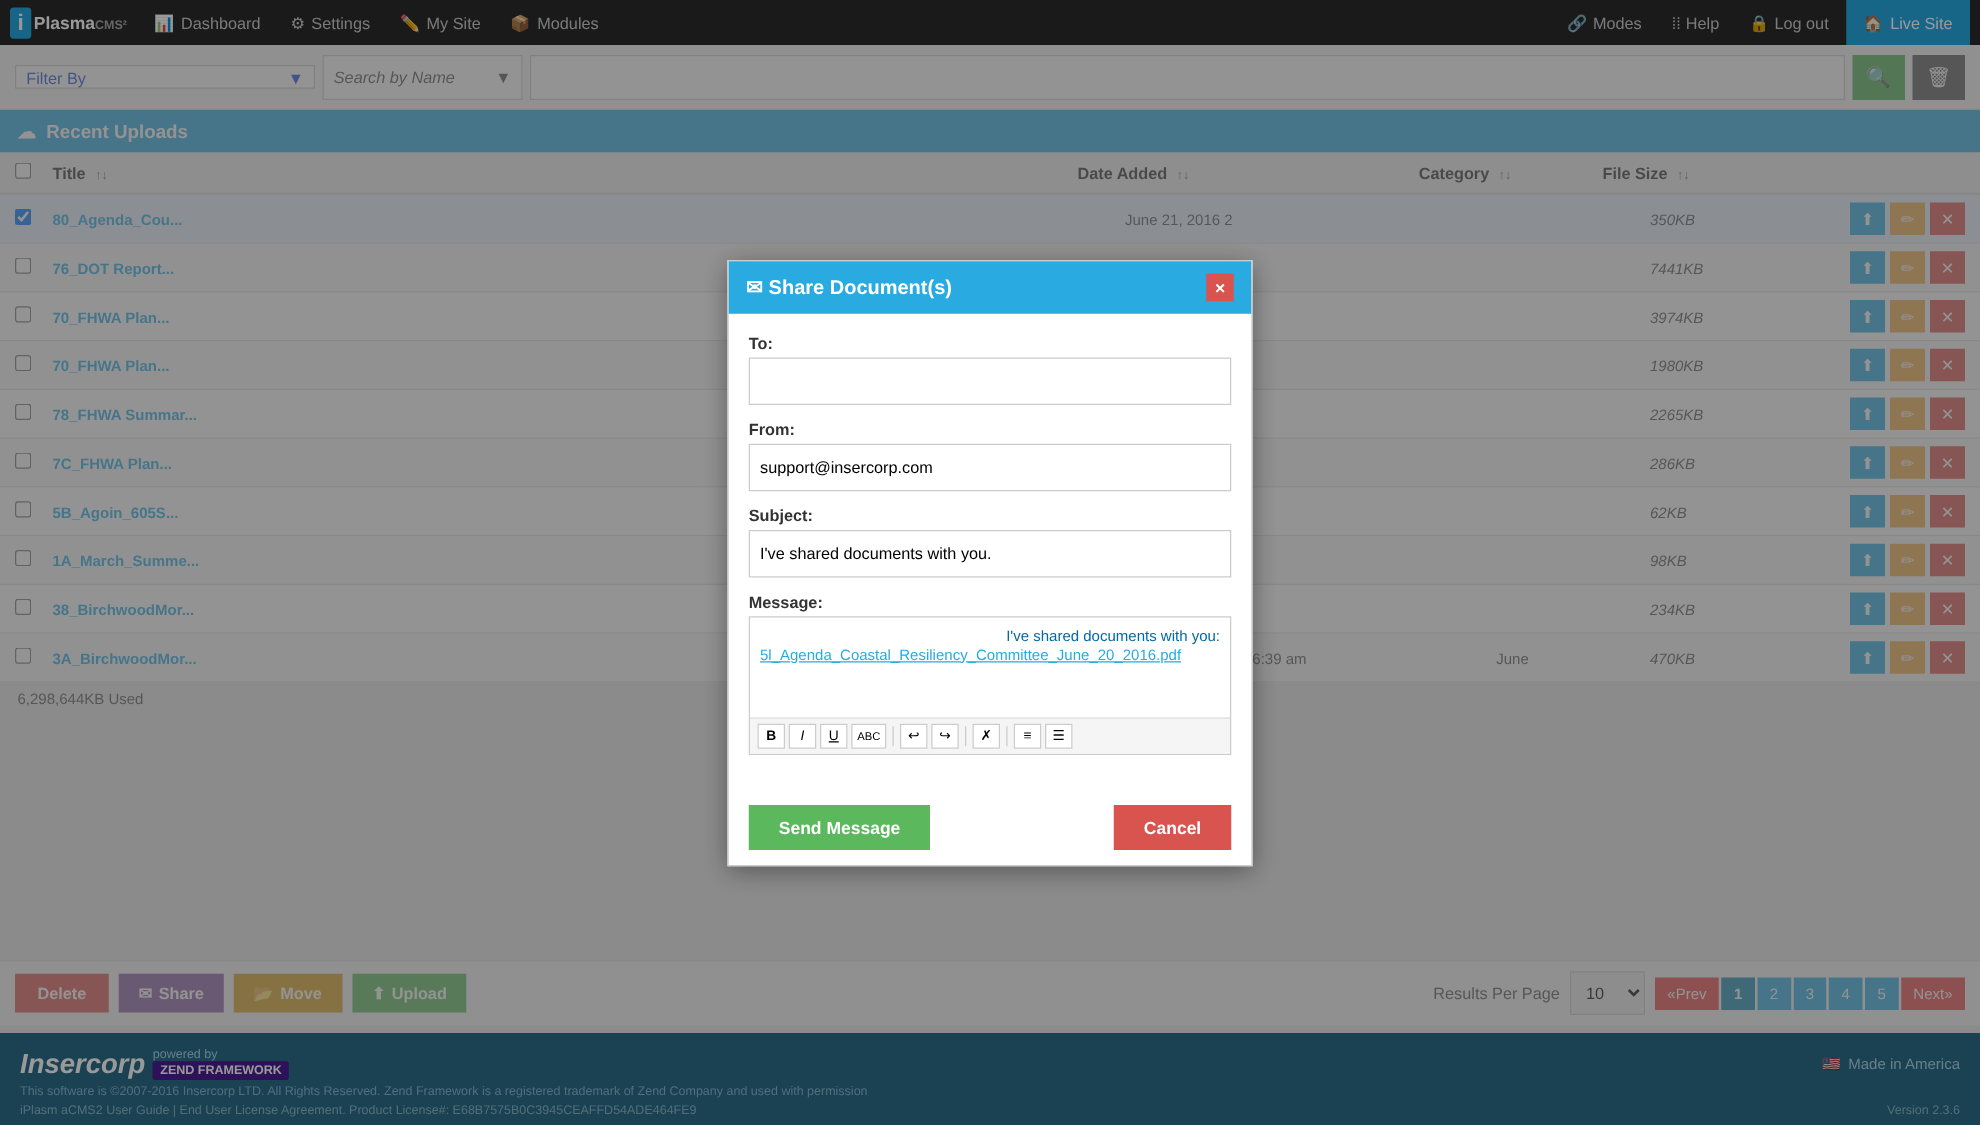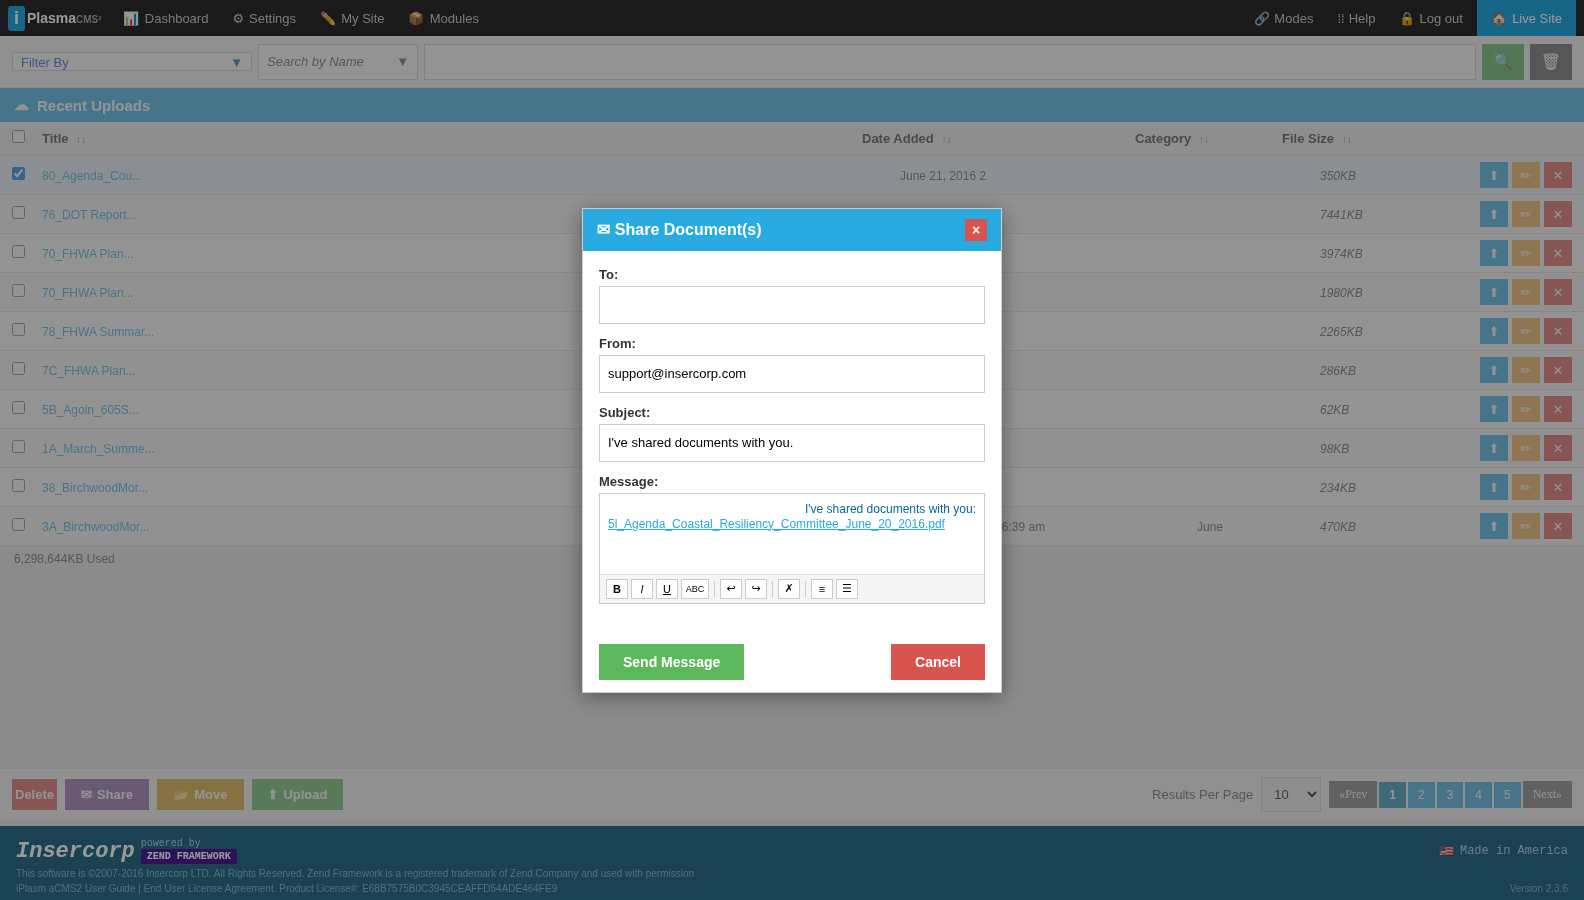--- a/index.html
+++ b/index.html
@@ -184,21 +184,21 @@
     .table-row {
       display: flex;
       align-items: center;
       padding: 6px 12px;
       border-bottom: 1px solid #e0e0e0;
       background: white;
       min-height: 38px;
     }
     .table-row:nth-child(even) { background: #f9f9f9; }
     .table-row.selected { background: #e8f4fd; }
-    .row-title { color: #29abe2; font-size: 12px; }
+    .row-title { color: #29abe2; font-size: 12px; font-weight: bold; }
     .row-date { font-size: 12px; color: #555; }
     .row-cat { font-size: 12px; color: #555; text-align: center; }
     .row-size { font-size: 12px; color: #555; font-style: italic; }
     .row-actions { display: flex; gap: 4px; margin-left: auto; }
     .action-btn-upload {
       background: #29abe2;
       color: white;
       border: none;
       width: 28px;
       height: 26px;
@@ -243,21 +243,21 @@
       gap: 8px;
       position: fixed;
       bottom: 80px;
       left: 0;
       right: 0;
     }
     .btn-delete {
       background: #d9534f;
       color: white;
       border: none;
-      padding: 8px 3px;
+      padding: 8px 18px;
       cursor: pointer;
       font-size: 13px;
       font-weight: bold;
     }
     .btn-share {
       background: #8a5ea3;
       color: white;
       border: none;
       padding: 8px 16px;
       cursor: pointer;
@@ -311,37 +311,36 @@
     }
     .page-btn {
       background: #29abe2;
       color: white;
       border: none;
       padding: 6px 10px;
       cursor: pointer;
       font-size: 12px;
     }
     .page-btn.active { background: #1a8ab5; font-weight: bold; }
-    .page-btn.prev-next { background: #737373; font-family: Liberation Serif, serif; }
+    .page-btn.prev-next { background: #ef4444; }
 
     
     .footer {
       background: #2c6e8a;
       color: #aad4e8;
       padding: 12px 16px 6px;
       position: fixed;
       bottom: 0;
       left: 0;
       right: 0;
     }
     .footer-top {
       display: flex;
       align-items: center;
       justify-content: space-between;
-      font-family: Liberation Mono, monospace;
     }
     .footer-logo {
       color: white;
       font-size: 22px;
       font-style: italic;
       font-weight: bold;
     }
     .footer-powered {
       display: flex;
       align-items: center;

